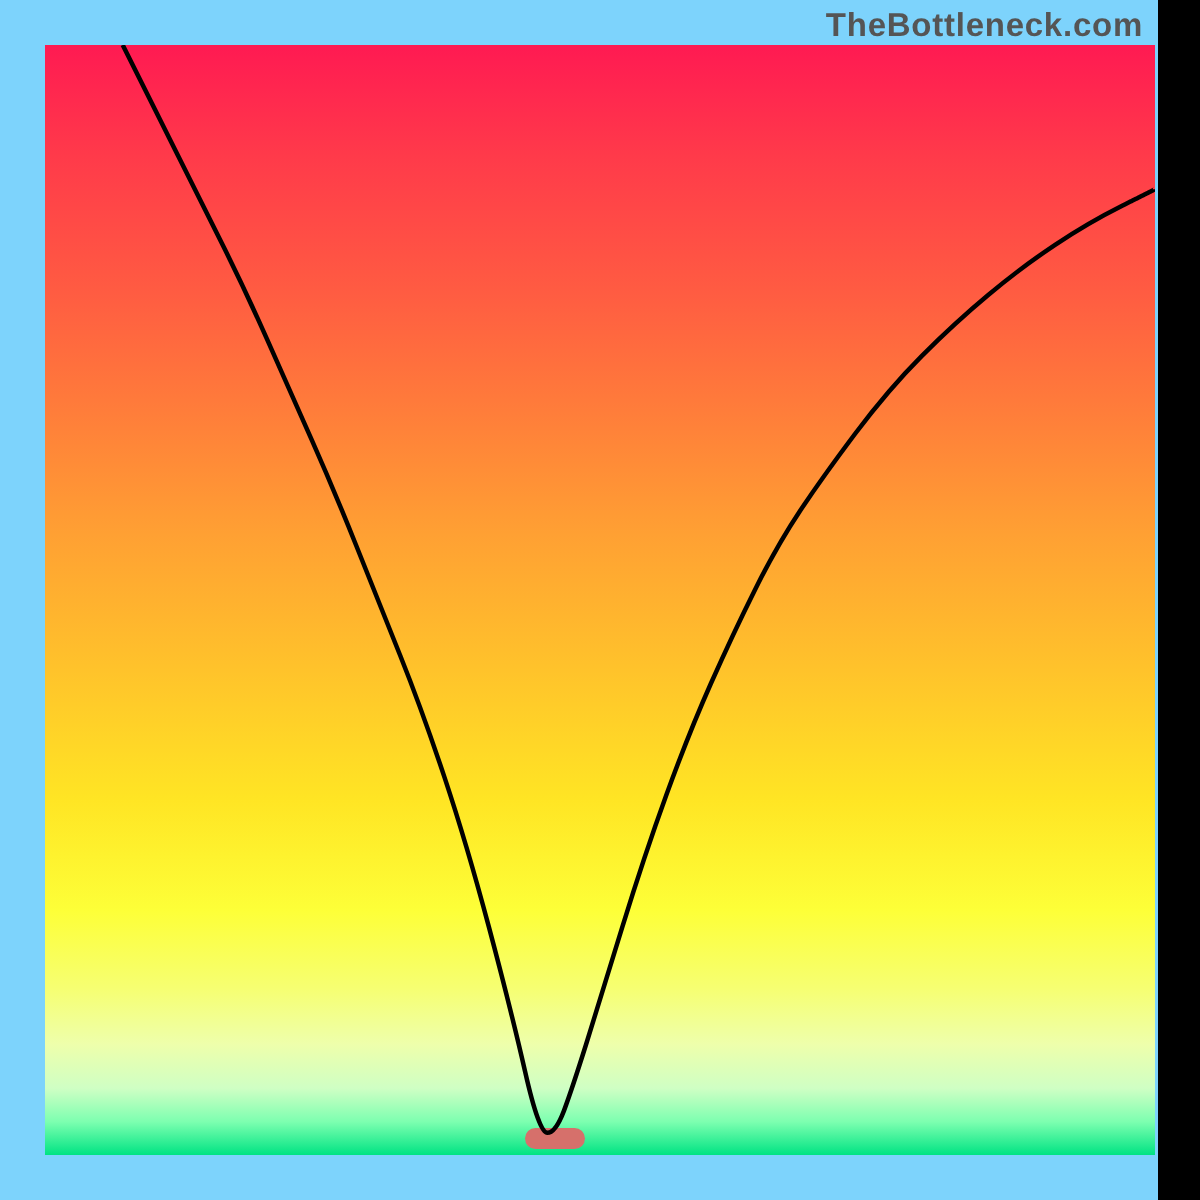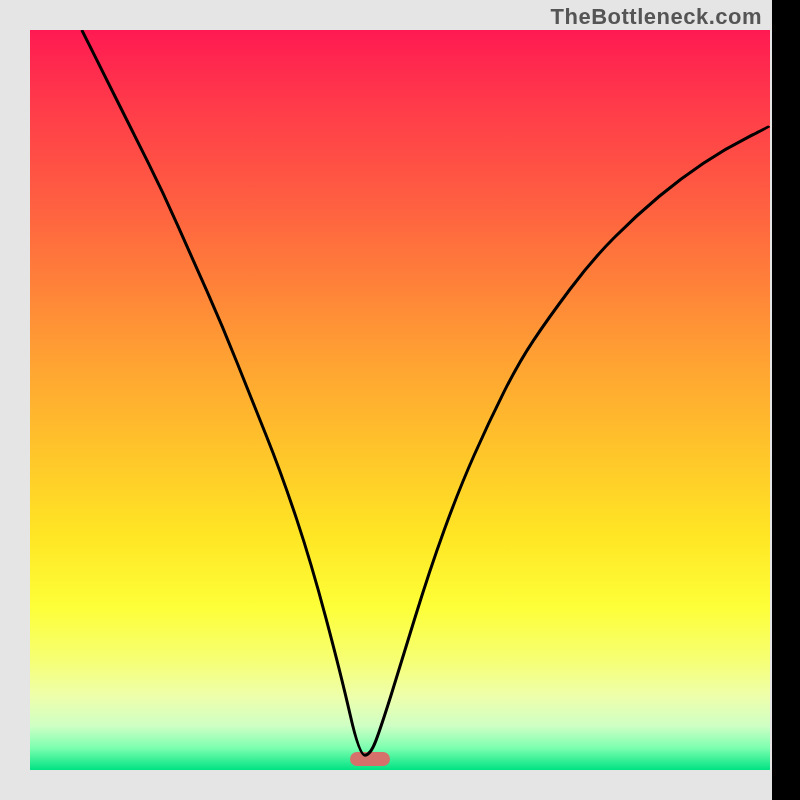--- a/index.html
+++ b/index.html
@@ -7,21 +7,21 @@
     padding: 0;
     width: 800px;
     height: 800px;
     background: #000;
     overflow: hidden;
     font-family: Arial, Helvetica, sans-serif;
   }
   .outer {
     width: 772px;
     height: 800px;
-    background: #e5e5e5;
+    background: #7dd3fc;
     position: relative;
   }
   .watermark {
     position: absolute;
     top: 4px;
     right: 10px;
     color: #555;
     font-size: 22px;
     font-weight: 600;
     letter-spacing: 0.5px;

